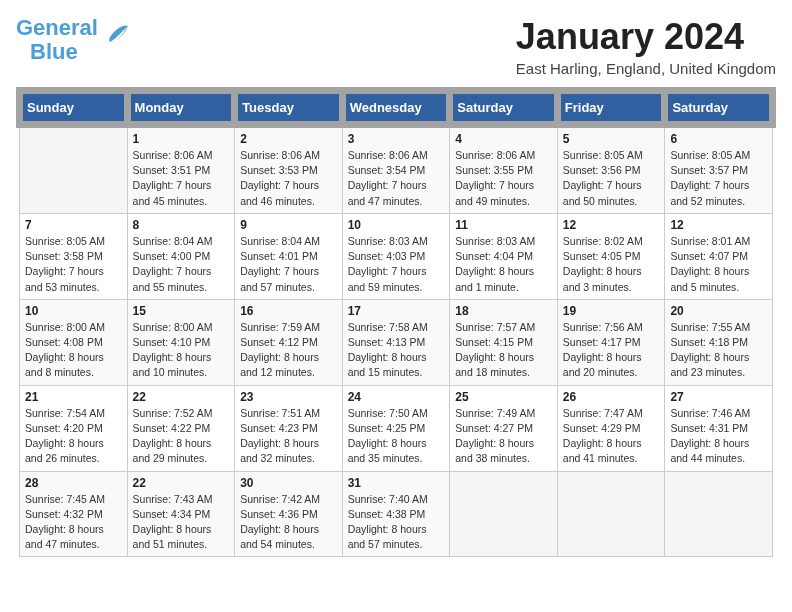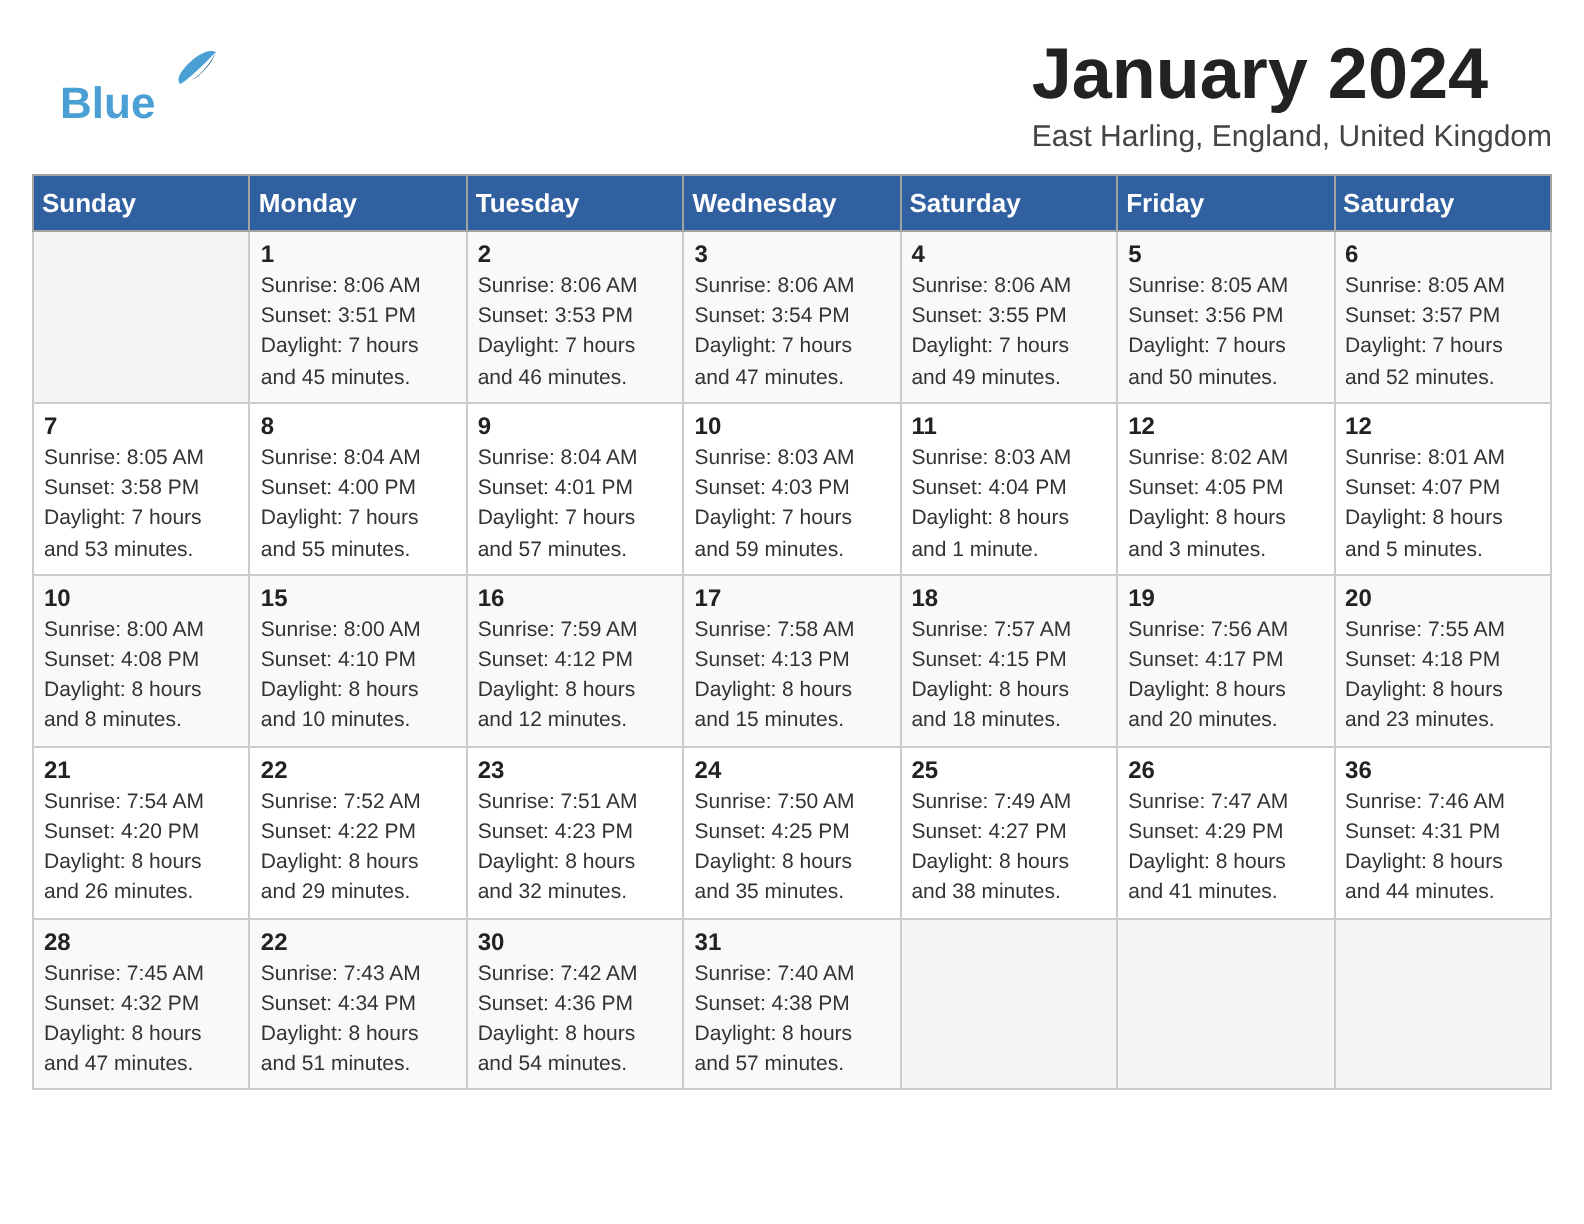--- a/index.html
+++ b/index.html
@@ -48,21 +48,21 @@
       margin-top: 10px;
       font-size: 11px;
     }
     .calendar-table th {
       background: #3060a0;
       color: #fff;
       padding: 6px 4px;
       text-align: left;
       font-size: 13px;
       font-weight: bold;
-      border: 1px solid #a3a3a3;
+      border: 7px solid #a3a3a3;
     }
     .calendar-table td {
       vertical-align: top;
       padding: 4px 5px;
       border: 1px solid #ccc;
       width: calc(100% / 7);
       min-height: 80px;
       background: #fff;
     }
     .calendar-table tr:nth-child(odd) td {
@@ -88,21 +88,21 @@
     }
   </style>
 </head>
 <body>
 
 <div>
   <div class="header-top">
     <div class="logo">
       <div style="display:flex;align-items:center;">
         <span class="logo-text">
-          <br><span style="color:#4a9fd4;margin-left:14px;">Blue</span>
+          <span>General</span><br><span style="color:#4a9fd4;margin-left:14px;">Blue</span>
         </span>
         <svg width="32" height="28" viewBox="0 0 32 28" style="margin-left:2px;margin-top:-8px;">
           <path d="M28 4 C24 2 18 6 14 10 C10 14 8 18 10 20 C14 18 20 12 28 4Z" fill="#4a9fd4"></path>
           <path d="M28 4 C26 8 22 14 16 18 C20 16 26 10 28 4Z" fill="#1a6090"></path>
         </svg>
       </div>
     </div>
     <div class="title-block">
       <div class="month-title">January 2024</div>
       <div class="location">East Harling, England, United Kingdom</div>
@@ -280,21 +280,21 @@
           Sunrise: 7:49 AM<br>Sunset: 4:27 PM<br>Daylight: 8 hours and 38 minutes.
         </div>
           </td>
           <td>
             <span class="day-number">26</span>
         <div class="day-info">
           Sunrise: 7:47 AM<br>Sunset: 4:29 PM<br>Daylight: 8 hours and 41 minutes.
         </div>
           </td>
           <td>
-            <span class="day-number">36</span>
+            <span class="day-number">27</span>
         <div class="day-info">
           Sunrise: 7:46 AM<br>Sunset: 4:31 PM<br>Daylight: 8 hours and 44 minutes.
         </div>
           </td>
         </tr>
         <tr>
           <td>
             <span class="day-number">28</span>
         <div class="day-info">
           Sunrise: 7:45 AM<br>Sunset: 4:32 PM<br>Daylight: 8 hours and 47 minutes.

